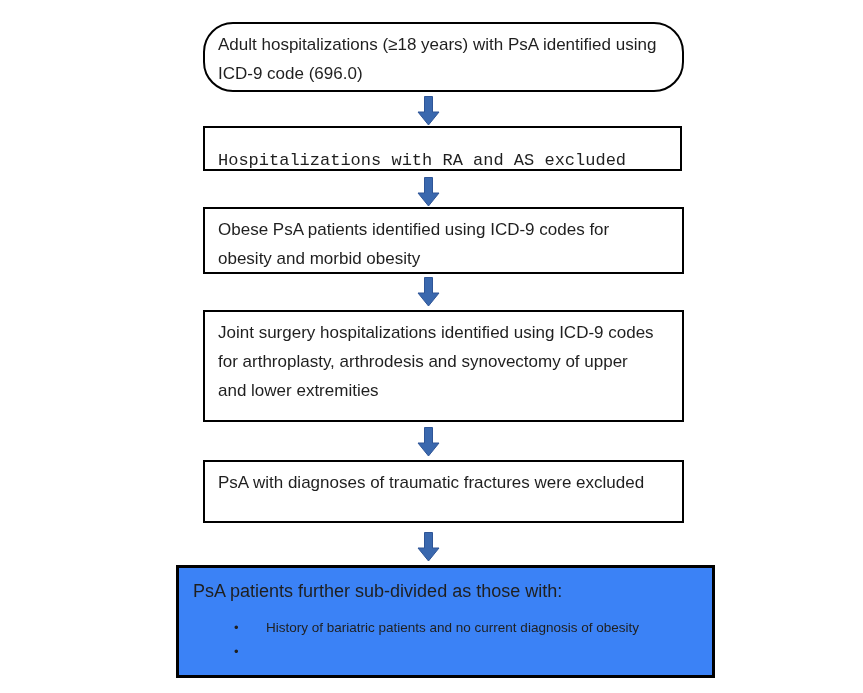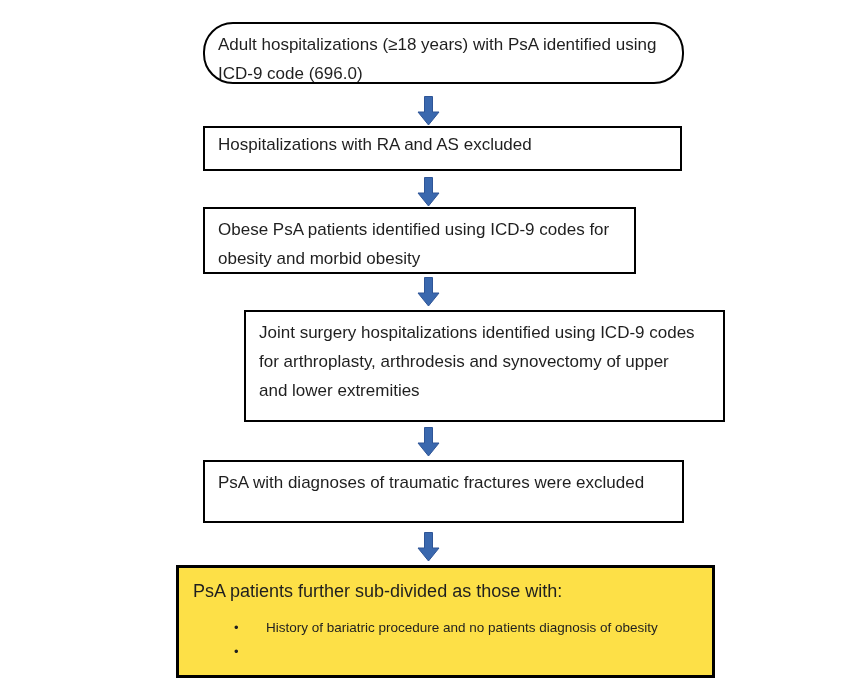--- a/index.html
+++ b/index.html
@@ -19,34 +19,34 @@
   .flow-box {
     position: absolute;
     left: 203px;
     box-sizing: border-box;
     border: 2px solid #000000;
     background: #ffffff;
     font-size: 17px;
     line-height: 29px;
     padding: 6px 24px 6px 13px;
   }
-  .box-1 { top: 22px;  width: 481px; height: 62px; border-radius: 30px;  }
-  .box-2 { top: 126px; width: 479px; height: 45px; padding-top: 2px; }
-  .box-3 { top: 207px; width: 433px; height: 67px;  }
-  .box-4 { top: 310px; width: 481px; height: 112px; margin-left: 41px; }
+  .box-1 { top: 22px;  width: 481px; height: 70px; border-radius: 30px;  }
+  .box-2 { top: 126px; width: 479px; height: 45px; padding-top: 18px; font-family: Liberation Mono, monospace; }
+  .box-3 { top: 207px; width: 481px; height: 67px;  }
+  .box-4 { top: 310px; width: 481px; height: 112px; }
   .box-5 { top: 460px; width: 481px; height: 63px; }
   .final-box {
     position: absolute;
     left: 176px;
     top: 565px;
     width: 539px;
     height: 113px;
     box-sizing: border-box;
     border: 3px solid #000000;
-    background: #fde047;
+    background: #3b82f6;
   }
   .final-title {
     font-size: 18px;
     line-height: 24px;
     padding: 11px 10px 0 14px;
   }
   .bullet-list {
     margin-top: 13px;
   }
   .bullet-row {
@@ -127,21 +127,21 @@
     <svg viewBox="0 0 23 30" aria-hidden="true">
       <polygon points="7.5,0.5 15.5,0.5 15.5,16 22,16 11.5,29 1,16 7.5,16" fill="#3A68AE"></polygon>
     </svg>
   </div>
 
   <div class="final-box">
     <div class="final-title">PsA patients further sub-divided as those with:</div>
     <div class="bullet-list">
       <div class="bullet-row">
         <span class="bullet-marker">•</span>
-        <span>History of bariatric procedure and no patients diagnosis of obesity</span>
+        <span>History of bariatric patients and no current diagnosis of obesity</span>
       </div>
       <div class="bullet-row">
         <span class="bullet-marker">•</span>
       </div>
     </div>
   </div>
 
 </div>
 
 </body></html>

